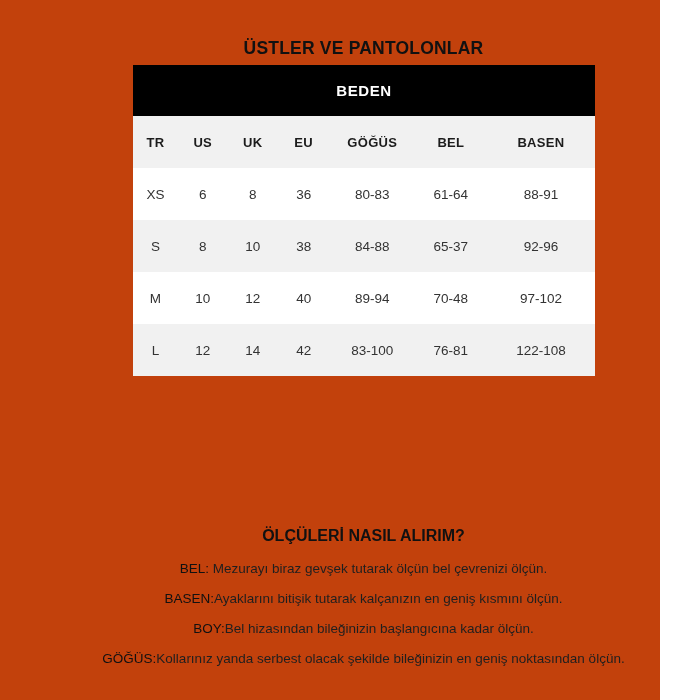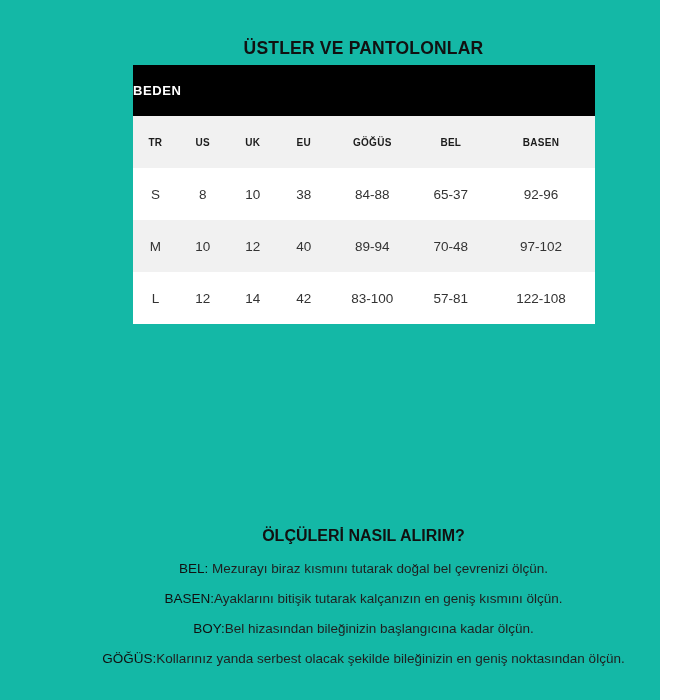--- a/index.html
+++ b/index.html
@@ -2,52 +2,53 @@
 <html><head>
 <meta charset="utf-8">
 <style>
   * { margin: 0; padding: 0; box-sizing: border-box; }
   html, body {
     width: 700px; height: 700px;
     background: #ffffff;
     font-family: "Liberation Sans", sans-serif;
     overflow: hidden;
   }
-  .page { position: relative; width: 660px; height: 700px; background:#14b8a6; }
+  .page { position: relative; width: 660px; height: 700px; background:#c2410c; }
 
   .title {
     position: absolute; top: 38px; left: 0; width: 727px;
     text-align: center;
     font-size: 17.5px; font-weight: bold; color: #111;
     letter-spacing: 0.2px;
   }
 
   .size-table {
     position: absolute; top: 65px; left: 133px; width: 462px;
   }
   .band {
     height: 51px; line-height: 51px;
     background: #000000; color: #ffffff;
-    font-size: 13px; font-weight: bold; letter-spacing: 0.6px;
+    text-align: center;
+    font-size: 15px; font-weight: bold; letter-spacing: 0.6px;
   }
   table {
     width: 100%; border-collapse: collapse; table-layout: fixed;
   }
   col.c1 { width: 9.7%; }
   col.c2 { width: 10.8%; }
   col.c3 { width: 10.8%; }
   col.c4 { width: 11.3%; }
   col.c5 { width: 18.4%; }
   col.c6 { width: 15.6%; }
   col.c7 { width: 23.4%; }
   th, td {
     height: 52px; text-align: center; vertical-align: middle;
     border: none; padding: 0;
   }
-  th { font-size: 10px; font-weight: bold; color: #1c1c1c; letter-spacing: 0.3px; }
+  th { font-size: 13px; font-weight: bold; color: #1c1c1c; letter-spacing: 0.3px; }
   td { font-size: 13.5px; font-weight: normal; color: #333333; }
   thead tr { background: #f1f1f1; }
   tbody tr { background: #ffffff; }
   tbody tr:nth-child(even) { background: #f1f1f1; }
 
   .instructions { position: absolute; top: 0; left: 0; width: 727px; }
   .instructions h2 {
     position: absolute; top: 527px; left: 0; width: 100%;
     text-align: center;
     font-size: 16px; font-weight: bold; color: #111;
@@ -89,20 +90,29 @@
           <th>US</th>
           <th>UK</th>
           <th>EU</th>
           <th>GÖĞÜS</th>
           <th>BEL</th>
           <th>BASEN</th>
         </tr>
       </thead>
       <tbody>
         <tr>
+          <td>XS</td>
+          <td>6</td>
+          <td>8</td>
+          <td>36</td>
+          <td>80-83</td>
+          <td>61-64</td>
+          <td>88-91</td>
+        </tr>
+        <tr>
           <td>S</td>
           <td>8</td>
           <td>10</td>
           <td>38</td>
           <td>84-88</td>
           <td>65-37</td>
           <td>92-96</td>
         </tr>
         <tr>
           <td>M</td>
@@ -112,28 +122,28 @@
           <td>89-94</td>
           <td>70-48</td>
           <td>97-102</td>
         </tr>
         <tr>
           <td>L</td>
           <td>12</td>
           <td>14</td>
           <td>42</td>
           <td>83-100</td>
-          <td>57-81</td>
+          <td>76-81</td>
           <td>122-108</td>
         </tr>
       </tbody>
     </table>
   </div>
 
   <div class="instructions">
     <h2>ÖLÇÜLERİ NASIL ALIRIM?</h2>
-    <p class="instr-line" id="line-0"><span class="lbl">BEL:</span><span class="txt"> Mezurayı biraz kısmını tutarak doğal bel çevrenizi ölçün.</span></p>
+    <p class="instr-line" id="line-0"><span class="lbl">BEL:</span><span class="txt"> Mezurayı biraz gevşek tutarak ölçün bel çevrenizi ölçün.</span></p>
     <p class="instr-line" id="line-1"><span class="lbl">BASEN:</span><span class="txt">Ayaklarını bitişik tutarak kalçanızın en geniş kısmını ölçün.</span></p>
     <p class="instr-line" id="line-2"><span class="lbl">BOY:</span><span class="txt">Bel hizasından bileğinizin başlangıcına kadar ölçün.</span></p>
     <p class="instr-line" id="line-3"><span class="lbl">GÖĞÜS:</span><span class="txt">Kollarınız yanda serbest olacak şekilde bileğinizin en geniş noktasından ölçün.</span></p>
   </div>
 
 </div>
 
 </body></html>

